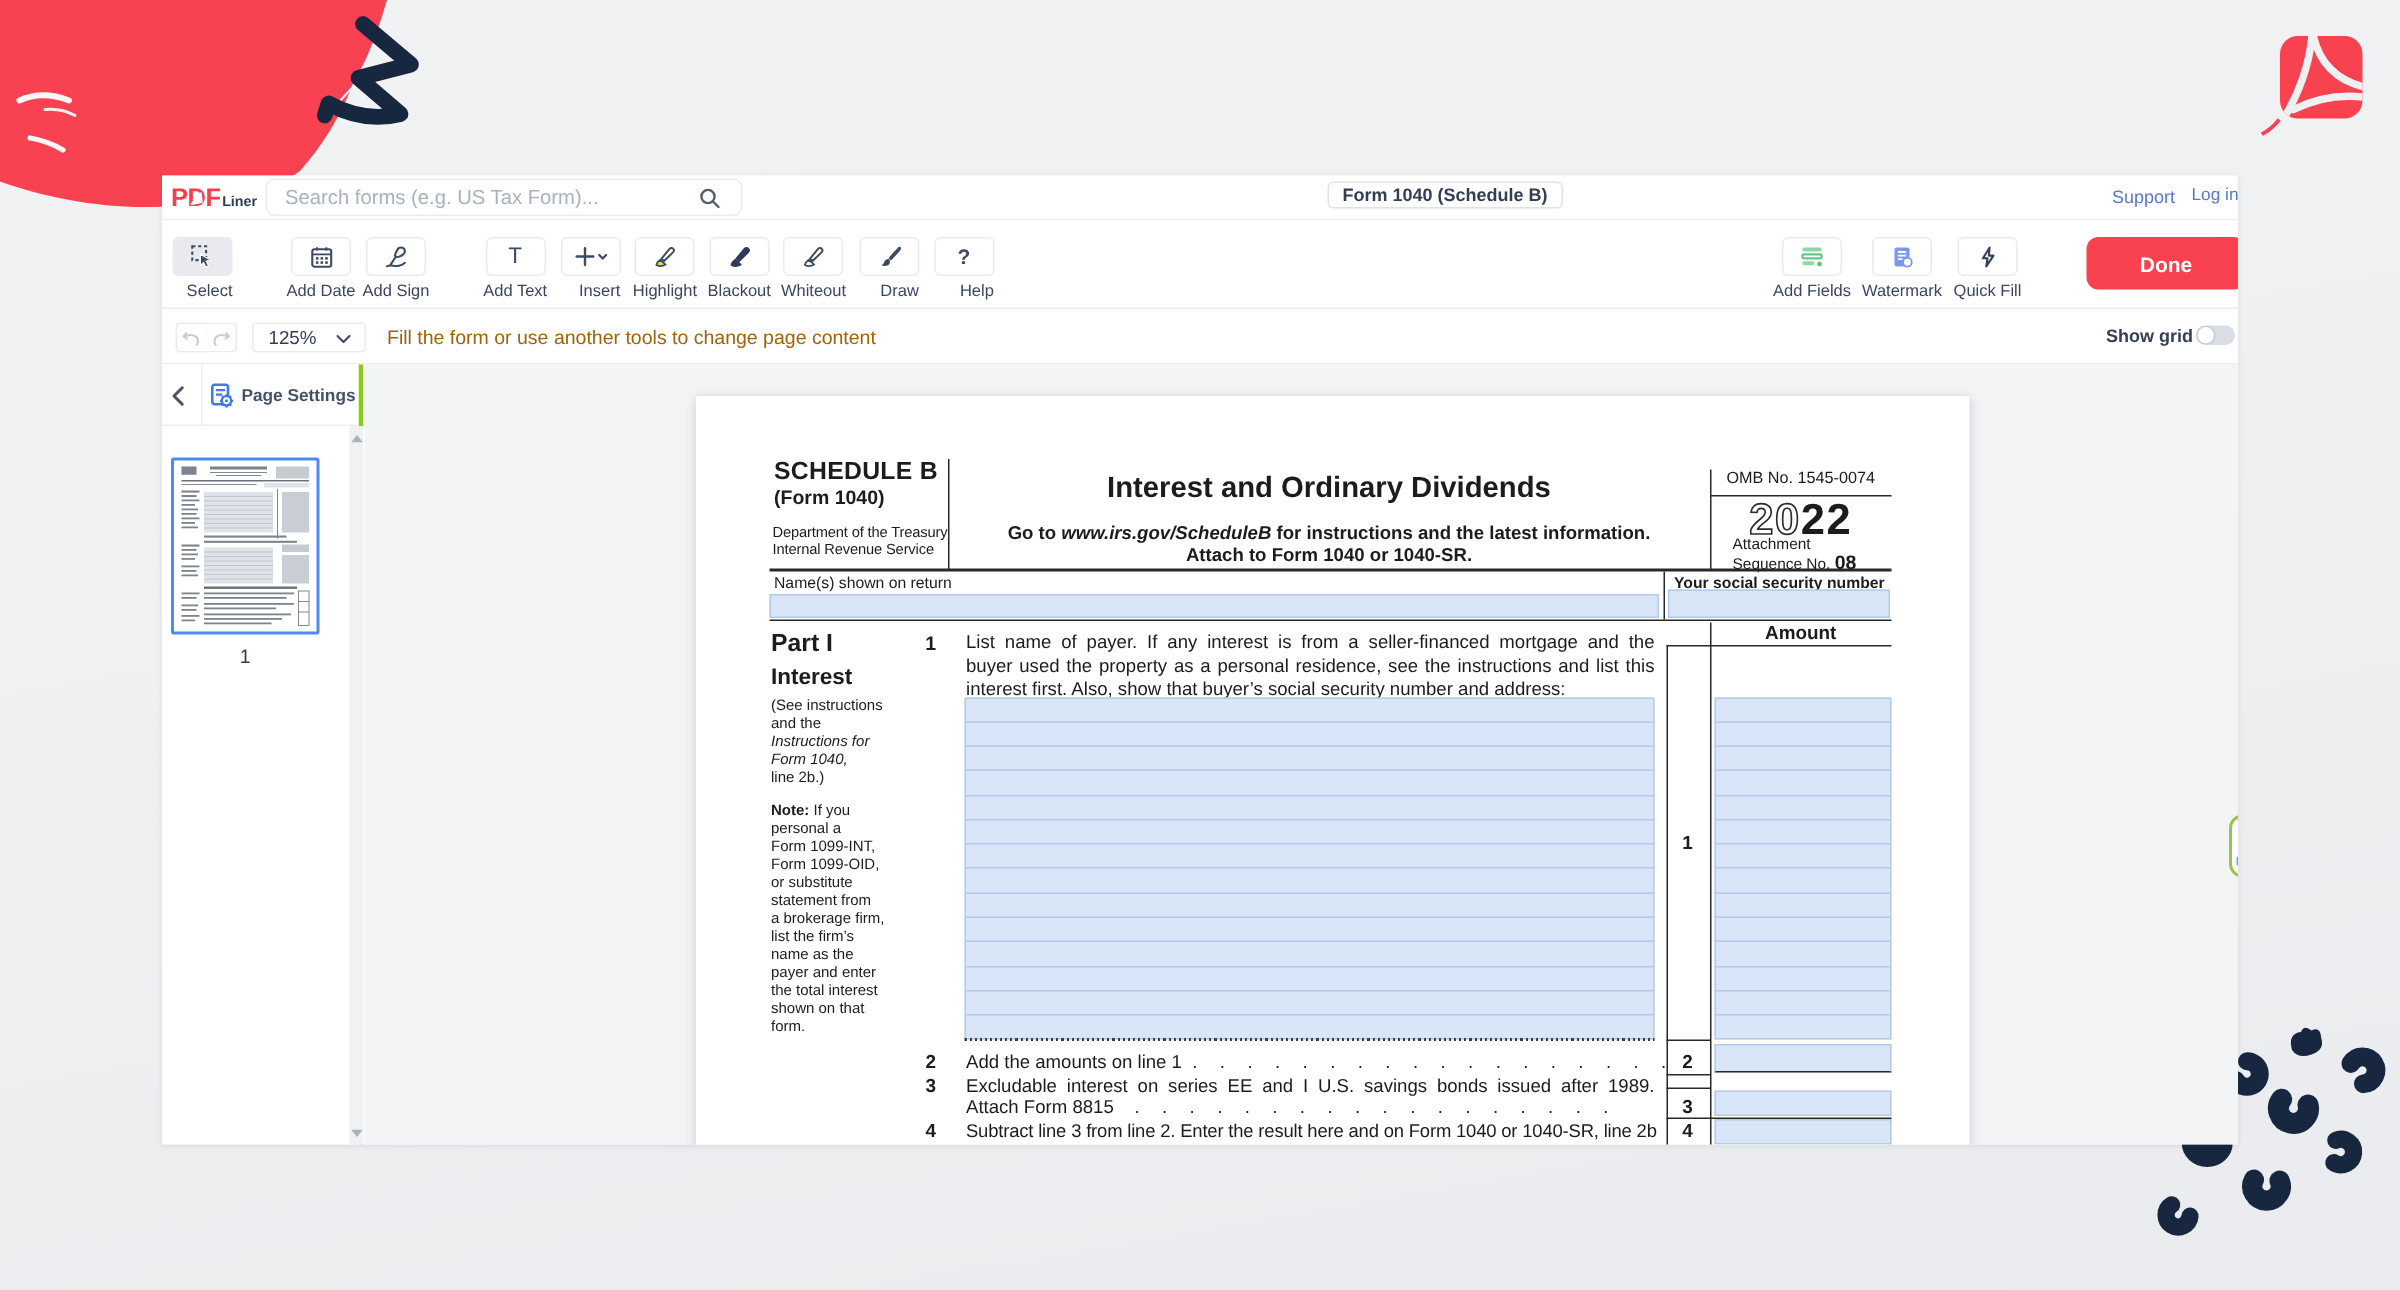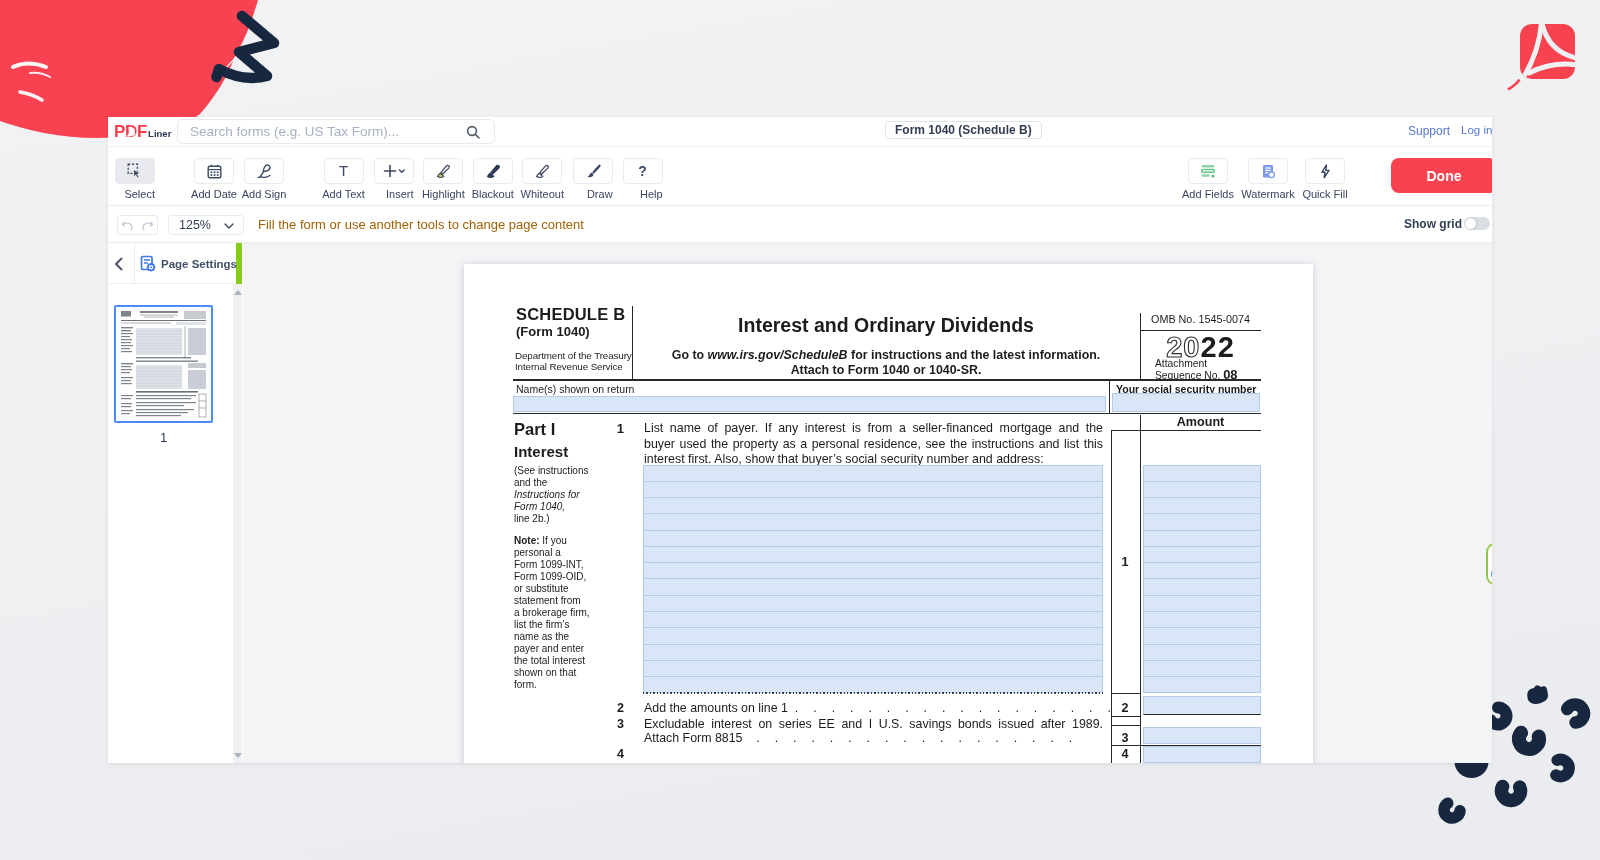--- a/index.html
+++ b/index.html
@@ -50,21 +50,21 @@
   .sbar { position:absolute; left:0; top:89px; width:100%; height:37px; background:#fff; border-bottom:1px solid #e9ecf0; }
   .histbtn { position:absolute; top:9px; width:21px; height:20px; border:1px solid #e8ebef; background:#fff; display:flex; align-items:center; justify-content:center; }
   .zoom { position:absolute; left:60px; top:9px; width:76px; height:20px; border:1px solid #e8ebef; border-radius:3px; background:#fff; cursor:pointer; }
   .zoom .zv { position:absolute; left:10px; top:2px; font-size:12.5px; color:#333e54; }
   .hint { position:absolute; left:150px; top:11px; font-size:13px; color:#a16207; }
   .showgrid { position:absolute; left:1296px; top:11px; font-size:12px; font-weight:700; color:#333e54; }
   .toggle { position:absolute; left:1356px; top:11px; width:26px; height:13px; border-radius:7px; background:#d9dde4; cursor:pointer; }
   .toggle .knob { position:absolute; left:1px; top:1px; width:11px; height:11px; border-radius:50%; background:#fff; box-shadow:0 0 2px rgba(0,0,0,.25); }
 
   
-  .side { position:absolute; left:0; top:126px; width:134px; height:520px; background:#fff; border-right:6px solid #84cc16;text-decoration:underline; }
+  .side { position:absolute; left:0; top:126px; width:134px; height:520px; background:#fff; border-right:3px solid #84cc16;text-decoration:underline; }
   .side-hdr { position:absolute; left:0; top:0; width:100%; height:41px; border-bottom:1px solid #eceef1; background:#fff; }
   .backbtn { position:absolute; left:0; top:0; width:20px; height:41px; display:flex; align-items:center; justify-content:center; cursor:pointer; }
   .side-div { position:absolute; left:26px; top:0; width:1px; height:41px; background:#eceef1; }
   .ps-tab { position:absolute; left:27px; top:0; width:107px; height:41px; display:flex; align-items:center; justify-content:center; gap:4px; cursor:pointer; }
   .ps-lbl { font-size:11.5px; font-weight:600; color:#44506a; }
   .scrolltrack { position:absolute; left:125px; top:41px; width:9px; height:479px; background:#eff1f3; }
   .scrolltrack .arr { position:absolute; left:0; width:9px; height:12px; display:flex; align-items:center; justify-content:center; cursor:pointer; }
   .thumb { position:absolute; left:6px; top:62px; width:99px; height:118px; border:2px solid #4b8bf4; border-radius:2px; background:#fff; cursor:pointer; }
   .thumb-num { position:absolute; left:6px; top:187px; width:99px; text-align:center; font-size:13px; color:#2e3a4e; }
 
@@ -581,20 +581,21 @@
       <div class="f-abs" style="left:180px;top:452.8px;width:459px;font-size:12.4px">
           <div class="just">Excludable interest on series EE and I U.S. savings bonds issued after 1989.</div>
         </div>
       <div class="f-abs" style="left:180px;top:467.2px;font-size:12.4px;white-space:nowrap"><span>Attach Form 8815</span>&nbsp;&nbsp;&nbsp;&nbsp;<span class="dots">.  .  .  .  .  .  .  .  .  .  .  .  .  .  .  .  .  .</span></div>
       <div class="hline" style="left:646.5px;top:461.1px;width:29px"></div>
       <div class="f-abs b" style="left:646.5px;top:466.5px;width:29px;text-align:center;font-size:12.6px">3</div>
       <div class="f-abs bluefield" style="left:678.5px;top:463px;width:118.5px;height:16.8px"></div>
 
       <div class="hline" style="left:646.5px;top:481px;width:150.5px"></div>
       <div class="f-abs b" style="left:146px;top:483.2px;width:14px;text-align:right;font-size:12.6px">4</div>
+      <div class="f-abs" style="left:180px;top:483.2px;width:459px;font-size:12.3px;white-space:nowrap;letter-spacing:-0.12px">Subtract line 3 from line 2. Enter the result here and on Form 1040 or 1040-SR, line 2b</div>
       <div class="f-abs b" style="left:646.5px;top:483.2px;width:29px;text-align:center;font-size:12.6px">4</div>
       <div class="f-abs bluefield" style="left:678.5px;top:482px;width:118.5px;height:16.5px"></div>
     </div>
   </div>
 
   <div class="chat">
     <div class="cicon"></div>
   </div>
 </div>
 

